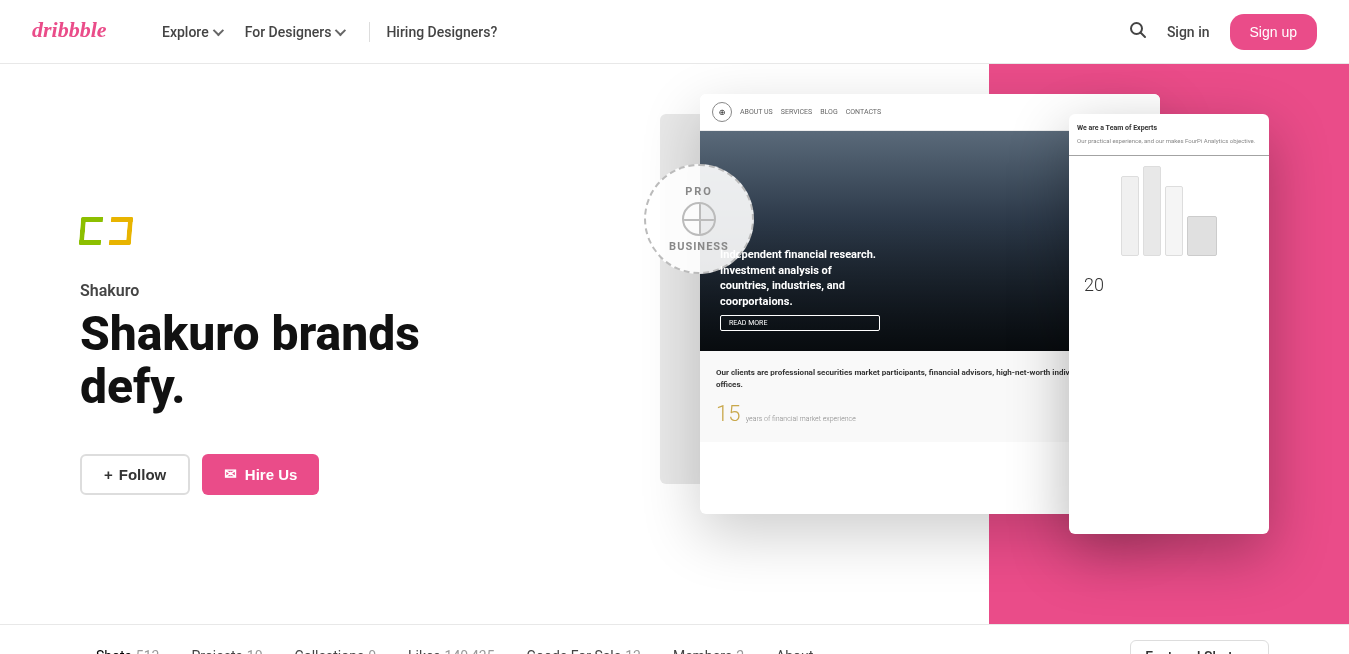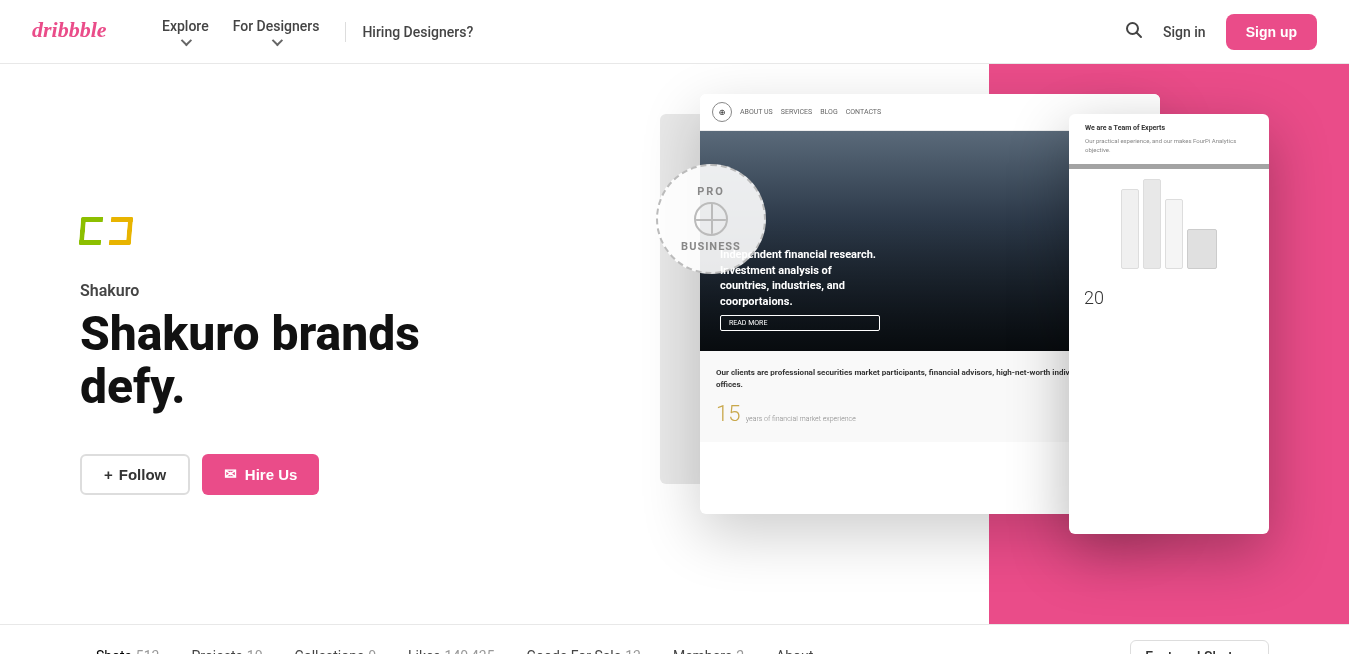--- a/index.html
+++ b/index.html
@@ -2,45 +2,45 @@
 <html><head>
   <meta charset="utf-8">
   <style>
     * { margin: 0; padding: 0; box-sizing: border-box; }
     body { font-family: -apple-system, BlinkMacSystemFont, 'Segoe UI', Roboto, sans-serif; background: #fff; overflow-x: hidden; }
 
     
     .nav { display: flex; align-items: center; height: 64px; padding: 0 32px; border-bottom: 1px solid #e8e8e8; }
     .nav-logo { font-family: Georgia, serif; font-size: 22px; color: #ea4c89; margin-right: 28px; font-style: italic; font-weight: bold; }
     .nav-links { display: flex; align-items: center; gap: 4px; }
-    .nav-link { display: flex; align-items: center; gap: 4px; padding: 6px 10px; font-size: 14px; color: #444; cursor: pointer; border-radius: 4px; font-weight: 500; flex-direction: column; }
+    .nav-link { display: flex; align-items: center; gap: 4px; padding: 6px 10px; font-size: 14px; color: #444; cursor: pointer; border-radius: 4px; font-weight: 500; }
     .nav-divider { width: 1px; height: 20px; background: #ddd; margin: 0 12px; }
     .nav-hiring { font-size: 14px; color: #444; cursor: pointer; font-weight: 500; }
     .nav-right { margin-left: auto; display: flex; align-items: center; gap: 20px; }
     .nav-search { cursor: pointer; color: #444; }
     .nav-signin { font-size: 14px; color: #444; cursor: pointer; font-weight: 500; }
-    .nav-signup { background: #ea4c89; color: #fff; border: none; border-radius: 8px; padding: 10px 20px; font-size: 14px; font-weight: 700; cursor: pointer; }
+    .nav-signup { background: #ea4c89; color: #fff; border: none; border-radius: 14px; padding: 10px 20px; font-size: 14px; font-weight: 400; cursor: pointer; }
 
     
     .hero { display: flex; position: relative; min-height: 560px; overflow: hidden; }
     .hero-left { width: 580px; flex-shrink: 0; padding: 60px 60px 40px 80px; display: flex; flex-direction: column; justify-content: center; z-index: 2; }
     .hero-logo { display: flex; align-items: center; margin-bottom: 28px; }
     .hero-logo-icon { width: 52px; height: 40px; position: relative; }
     .chevron-left { position: absolute; left: 0; top: 4px; width: 22px; height: 28px; border-left: 5px solid #8cbf00; border-top: 5px solid #8cbf00; border-bottom: 5px solid #8cbf00; border-right: none; border-radius: 2px 0 0 2px; transform: skewX(-5deg); }
     .chevron-right { position: absolute; right: 0; top: 4px; width: 22px; height: 28px; border-right: 5px solid #e8b400; border-top: 5px solid #e8b400; border-bottom: 5px solid #e8b400; border-left: none; border-radius: 0 2px 2px 0; transform: skewX(-5deg); }
     .hero-username { font-size: 16px; font-weight: 600; color: #444; margin-bottom: 8px; }
     .hero-tagline { font-size: 48px; font-weight: 800; color: #111; line-height: 1.1; margin-bottom: 40px; }
     .hero-actions { display: flex; gap: 12px; }
     .btn-follow { display: flex; align-items: center; gap: 6px; padding: 10px 22px; border: 2px solid #ddd; border-radius: 6px; background: #fff; font-size: 15px; font-weight: 600; color: #333; cursor: pointer; }
     .btn-hire { display: flex; align-items: center; gap: 8px; padding: 10px 22px; border: none; border-radius: 6px; background: #ea4c89; font-size: 15px; font-weight: 600; color: #fff; cursor: pointer; }
 
     
     .hero-right { flex: 1; position: relative; }
     .pink-bg { position: absolute; top: 0; right: 0; width: 360px; height: 100%; background: #ea4c89; z-index: 0; }
-    .pro-badge { position: absolute; left: 76px; top: 100px; z-index: 3; width: 110px; height: 110px; }
+    .pro-badge { position: absolute; left: 64px; top: 100px; z-index: 3; width: 110px; height: 110px; }
     .pro-badge-circle { width: 110px; height: 110px; border-radius: 50%; border: 2px dashed #bbb; display: flex; flex-direction: column; align-items: center; justify-content: center; background: rgba(255,255,255,0.9); }
     .pro-badge-top { font-size: 11px; font-weight: 700; color: #888; letter-spacing: 2px; }
     .pro-badge-ball { width: 34px; height: 34px; border-radius: 50%; border: 2px solid #bbb; position: relative; overflow: hidden; margin: 4px 0; }
     .pro-badge-ball::after { content: ''; position: absolute; top: 50%; left: -2px; right: -2px; height: 2px; background: #bbb; }
     .pro-badge-ball::before { content: ''; position: absolute; left: 50%; top: -2px; bottom: -2px; width: 2px; background: #bbb; }
     .pro-badge-bottom { font-size: 11px; font-weight: 700; color: #888; letter-spacing: 1px; }
 
     
     .screenshot-main { position: absolute; left: 120px; top: 30px; width: 460px; height: 420px; border-radius: 6px; overflow: hidden; box-shadow: 0 20px 60px rgba(0,0,0,0.2); z-index: 2; background: #fff; }
     .screenshot-behind { position: absolute; left: 80px; top: 50px; width: 400px; height: 370px; background: #e8e8e8; border-radius: 6px; z-index: 1; }
@@ -56,21 +56,21 @@
     .screen-text-block { position: absolute; bottom: 20px; left: 20px; color: #fff; }
     .screen-title { font-size: 11px; font-weight: 700; line-height: 1.4; max-width: 160px; }
     .screen-btn { margin-top: 6px; background: transparent; border: 1px solid #fff; color: #fff; padding: 3px 8px; font-size: 7px; border-radius: 2px; }
     .screen-content { padding: 16px; background: #f9f9f9; }
     .screen-subtitle { font-size: 8px; font-weight: 700; color: #333; margin-bottom: 6px; line-height: 1.5; }
     .screen-body { font-size: 7px; color: #888; line-height: 1.6; }
     .screen-stat { font-size: 22px; font-weight: 300; color: #c9a84c; margin-top: 10px; }
     .screen-stat-label { font-size: 7px; color: #888; display: inline; }
 
     
-    .screen-right-top { padding: 10px 16px; border-bottom: 5px solid #a3a3a3; }
+    .screen-right-top { padding: 10px 8px; border-bottom: 1px solid #a3a3a3; }
     .screen-right-title { font-size: 7px; font-weight: 700; color: #333; margin-bottom: 4px; }
     .screen-right-body { font-size: 6px; color: #888; line-height: 1.5; }
     .screen-right-books { display: flex; align-items: flex-end; justify-content: center; padding: 10px; gap: 4px; }
     .book { border-radius: 2px; }
     .screen-right-text { padding: 8px; font-size: 6px; color: #888; }
 
     
     .bottom-nav { display: flex; align-items: center; padding: 0 80px; height: 64px; border-top: 1px solid #e8e8e8; }
     .bottom-nav-items { display: flex; align-items: center; gap: 0; }
     .bottom-nav-item { padding: 0 16px; font-size: 14px; color: #444; cursor: pointer; height: 64px; display: flex; align-items: center; border-bottom: 2px solid transparent; }

